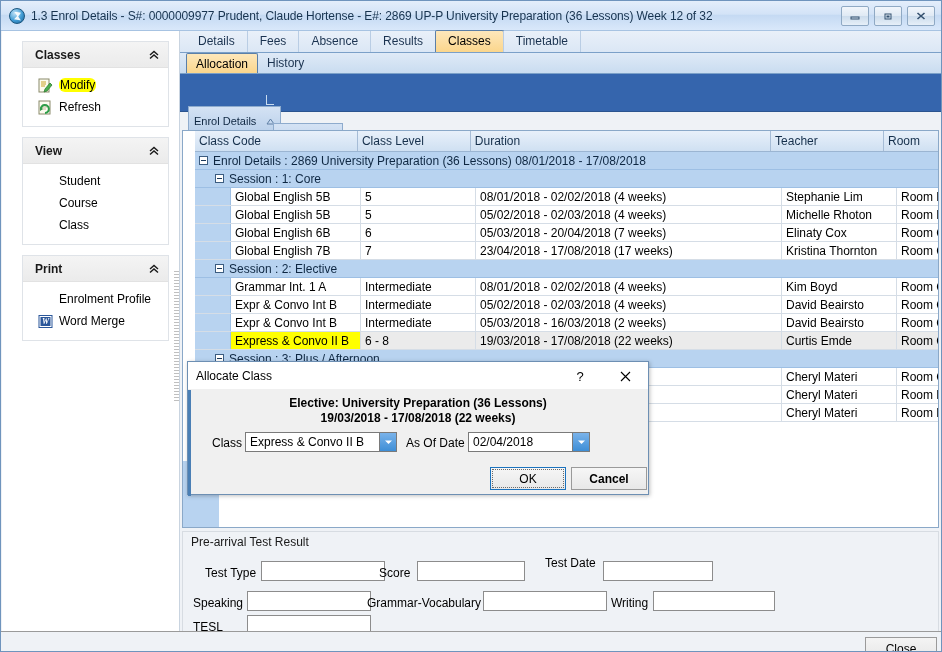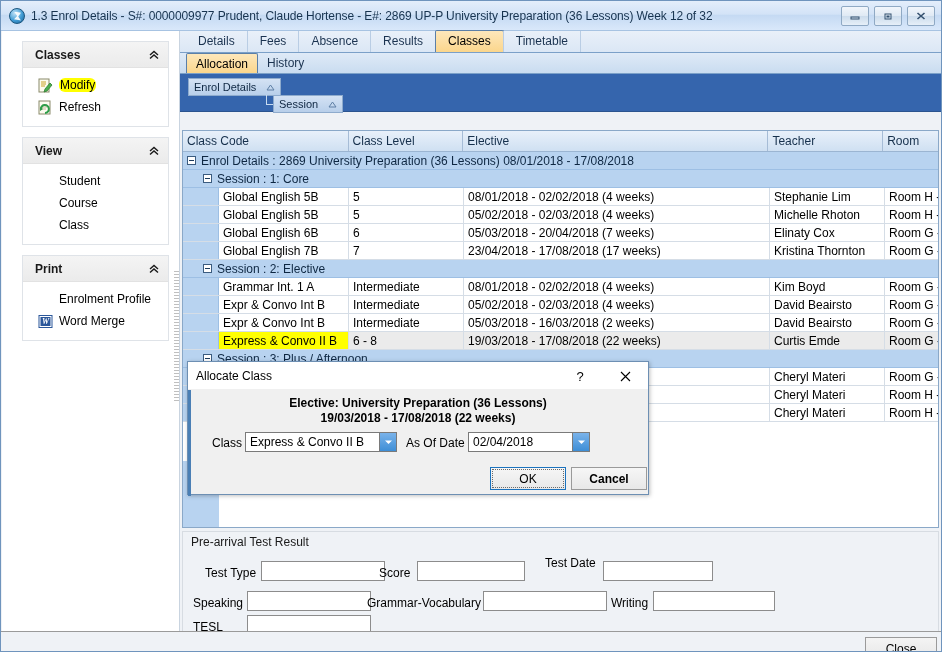--- a/index.html
+++ b/index.html
@@ -161,45 +161,47 @@
 
   
   #groupbar {
     height: 38px;
     background: #3565ad;
     border-bottom: 1px solid #2b548f;
     position: relative;
   }
   .group-chip {
     position: absolute;
-    height: 18px;
+    height: 29px;
     background: linear-gradient(to bottom, #d4e2f4 0%, #b8cfea 100%);
     border: 1px solid #8eabcd;
     display: flex; align-items: center;
     padding: 0 5px;
     font-size: 11px; color: #0f2742;
     white-space: nowrap;
+    margin-top: 28px;
   }
   .group-chip .sortarrow { margin-left: 10px; }
   #chip-enrol { left: 8px; top: 4px; }
   #chip-session { left: 93px; top: 21px; }
   #chip-connector {
     position: absolute; left: 86px; top: 21px;
     width: 8px; height: 10px;
     border-left: 1px solid #c9dcf0;
     border-bottom: 1px solid #c9dcf0;
   }
 
   
   #grid-wrap {
     position: absolute; left: 2px; top: 99px;
     width: 757px; height: 398px;
     background: #ffffff;
     border: 1px solid #8aa8c8;
     overflow: hidden;
+    padding-left: 12px;
   }
   #grid-head {
     display: flex; height: 21px;
     background: linear-gradient(to bottom, #e8f0fa 0%, #cfe0f2 100%);
     border-bottom: 1px solid #9bb5d2;
   }
   .hcell {
     font-size: 12px; color: #16304c;
     padding: 3px 0 0 4px;
     border-right: 1px solid #a6bcd6;
@@ -513,21 +515,21 @@
               <path d="M4.5 1 L8 6 L1 6 Z" fill="none" stroke="#5e7fa5" stroke-width="1"></path>
             </svg>
         </span>
       </div>
     </div>
 
     <div id="grid-wrap">
       <div id="grid-head">
         <div class="hcell c-code">Class Code</div>
         <div class="hcell c-level">Class Level</div>
-        <div class="hcell c-dur">Elective</div>
+        <div class="hcell c-dur">Duration</div>
         <div class="hcell c-teach">Teacher</div>
         <div class="hcell c-room">Room</div>
       </div>
 
       <div class="group-row lvl1">
         <span class="expander"></span>
         <span>Enrol Details : 2869 University Preparation (36 Lessons) 08/01/2018 - 17/08/2018</span>
       </div>
 
       <div class="group-row lvl2">

